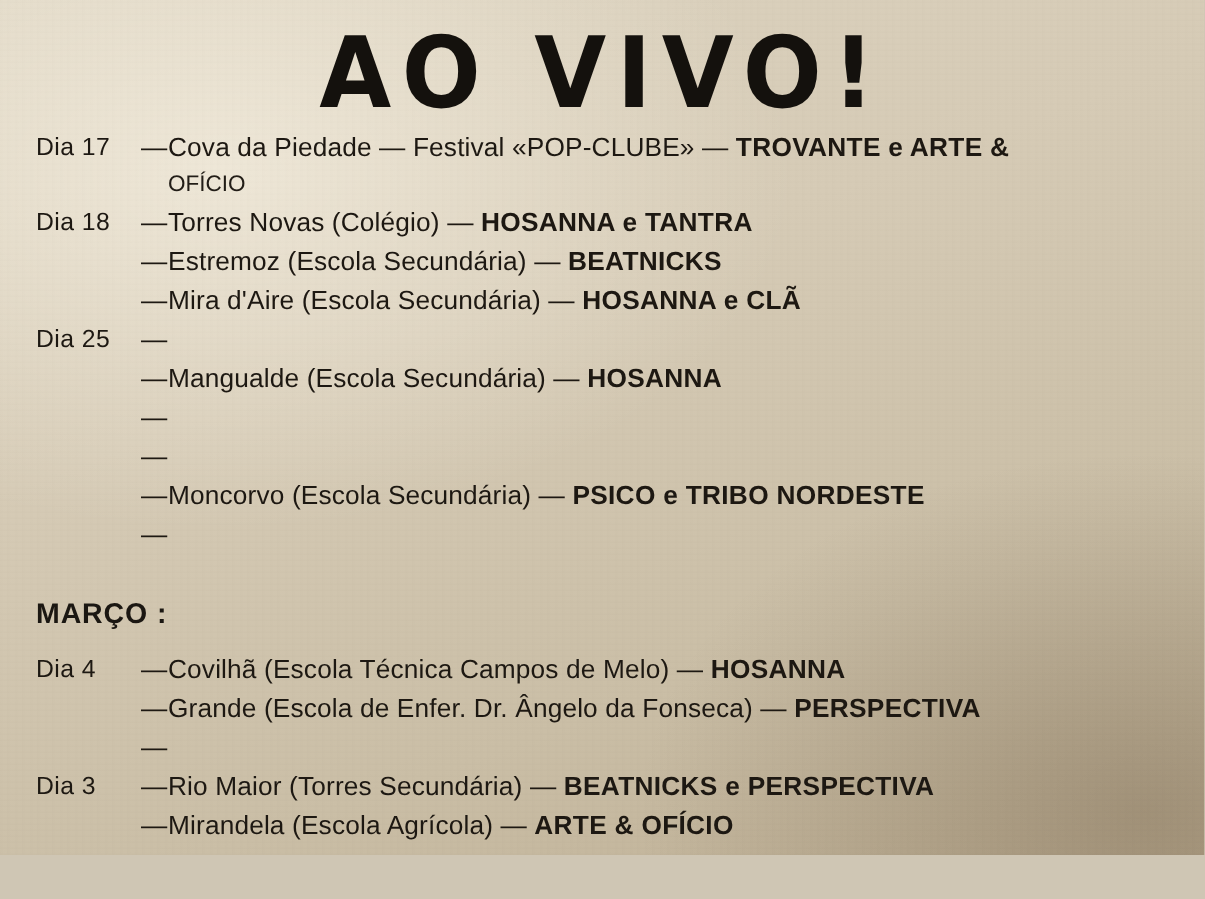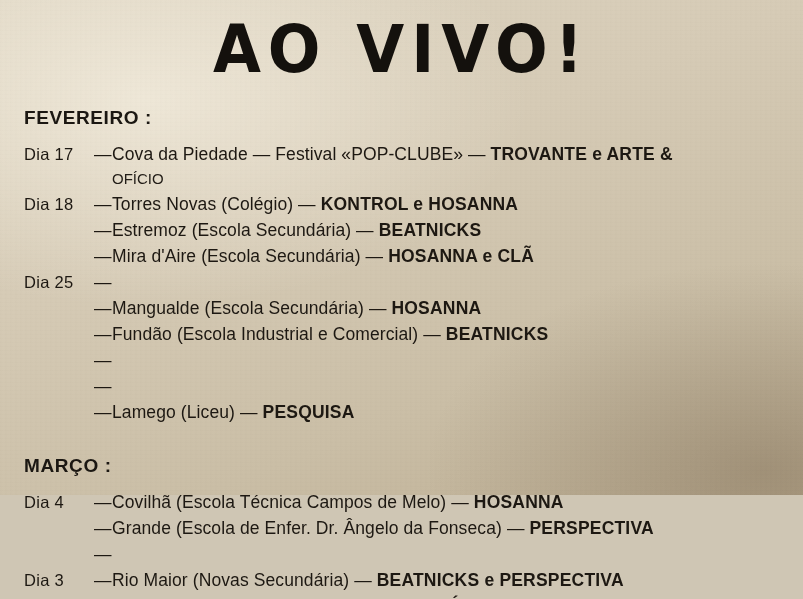--- a/index.html
+++ b/index.html
@@ -11,21 +11,21 @@
     height: 599px;
     overflow: hidden;
     background: #cfc6b4;
     font-family: "Liberation Sans", sans-serif;
     color: #221d17;
   }
   
   #page {
     position: relative;
     width: 803px;
-    height: 495px;
+    height: 570px;
     background:
       radial-gradient(ellipse 80% 70% at 18% 20%, rgba(255,250,238,0.55) 0%, rgba(255,250,238,0.0) 60%),
       radial-gradient(ellipse 60% 60% at 95% 95%, rgba(90,72,50,0.30) 0%, rgba(90,72,50,0.0) 70%),
       linear-gradient(160deg, #ded5c2 0%, #d6cbb6 38%, #cabea6 72%, #bdae93 100%);
     box-sizing: border-box;
   }
   
   #grain {
     position: absolute;
     inset: 0;
@@ -107,36 +107,35 @@
 </style>
 </head>
 <body>
 
 <div id="page">
   <div id="grain"></div>
 
   <div id="content">
     <h1 class="title">AO VIVO!</h1>
 
-    <div class="section-head">FEVEREIRO :</div>
     <div class="rows">
 
       <div class="row">
         <span class="daycol">Dia 17</span>
         <span class="dash">—</span>
         <span class="entry"><span class="venue">Cova da Piedade — Festival «POP-CLUBE» — </span><span class="acts">TROVANTE e ARTE &amp;</span></span>
       </div>
       <div class="wrapline">
         <span>OFÍCIO</span>
       </div>
 
       <div class="row">
         <span class="daycol">Dia 18</span>
         <span class="dash">—</span>
-        <span class="entry"><span class="venue">Torres Novas (Colégio) — </span><span class="acts">KONTROL e HOSANNA</span></span>
+        <span class="entry"><span class="venue">Torres Novas (Colégio) — </span><span class="acts">HOSANNA e TANTRA</span></span>
       </div>
 
       <div class="row">
         <span class="daycol"></span>
         <span class="dash">—</span>
         <span class="entry"><span class="venue">Estremoz (Escola Secundária) — </span><span class="acts">BEATNICKS</span></span>
       </div>
 
       <div class="row">
         <span class="daycol"></span>
@@ -151,37 +150,36 @@
 
       <div class="row">
         <span class="daycol"></span>
         <span class="dash">—</span>
         <span class="entry"><span class="venue">Mangualde (Escola Secundária) — </span><span class="acts">HOSANNA</span></span>
       </div>
 
       <div class="row">
         <span class="daycol"></span>
         <span class="dash">—</span>
-        <span class="entry"><span class="venue">Fundão (Escola Industrial e Comercial) — </span><span class="acts">BEATNICKS</span></span>
-      </div>
-
-      <div class="row">
-        <span class="daycol"></span>
-        <span class="dash">—</span>
-      </div>
-
-      <div class="row">
-        <span class="daycol"></span>
-        <span class="dash">—</span>
-      </div>
-
-      <div class="row">
-        <span class="daycol"></span>
-        <span class="dash">—</span>
-        <span class="entry"><span class="venue">Lamego (Liceu) — </span><span class="acts">PESQUISA</span></span>
+      </div>
+
+      <div class="row">
+        <span class="daycol"></span>
+        <span class="dash">—</span>
+      </div>
+
+      <div class="row">
+        <span class="daycol"></span>
+        <span class="dash">—</span>
+        <span class="entry"><span class="venue">Moncorvo (Escola Secundária) — </span><span class="acts">PSICO e TRIBO NORDESTE</span></span>
+      </div>
+
+      <div class="row">
+        <span class="daycol"></span>
+        <span class="dash">—</span>
       </div>
 
     </div>
 
     <div class="section-head second">MARÇO :</div>
     <div class="rows">
 
       <div class="row">
         <span class="daycol">Dia 4</span>
         <span class="dash">—</span>
@@ -195,21 +193,21 @@
       </div>
 
       <div class="row">
         <span class="daycol"></span>
         <span class="dash">—</span>
       </div>
 
       <div class="row">
         <span class="daycol">Dia 3</span>
         <span class="dash">—</span>
-        <span class="entry"><span class="venue">Rio Maior (Novas Secundária) — </span><span class="acts">BEATNICKS e PERSPECTIVA</span></span>
+        <span class="entry"><span class="venue">Rio Maior (Torres Secundária) — </span><span class="acts">BEATNICKS e PERSPECTIVA</span></span>
       </div>
 
       <div class="row">
         <span class="daycol"></span>
         <span class="dash">—</span>
         <span class="entry"><span class="venue">Mirandela (Escola Agrícola) — </span><span class="acts">ARTE &amp; OFÍCIO</span></span>
       </div>
 
     </div>
   </div>

